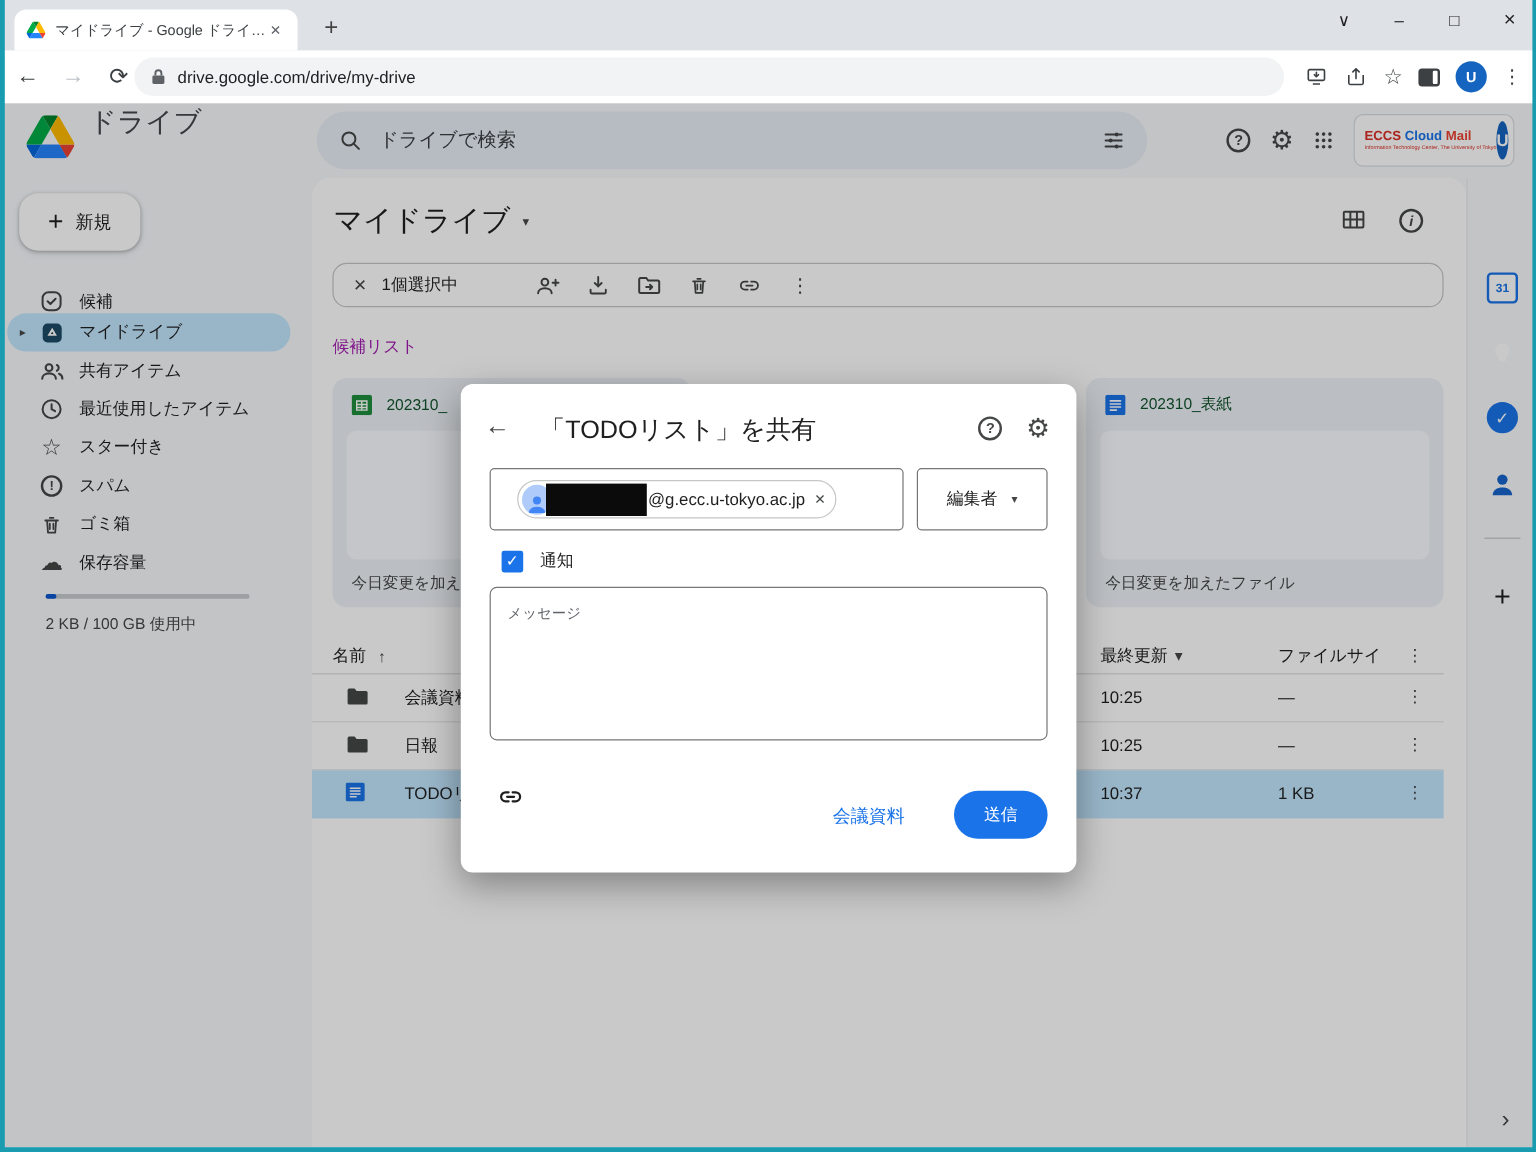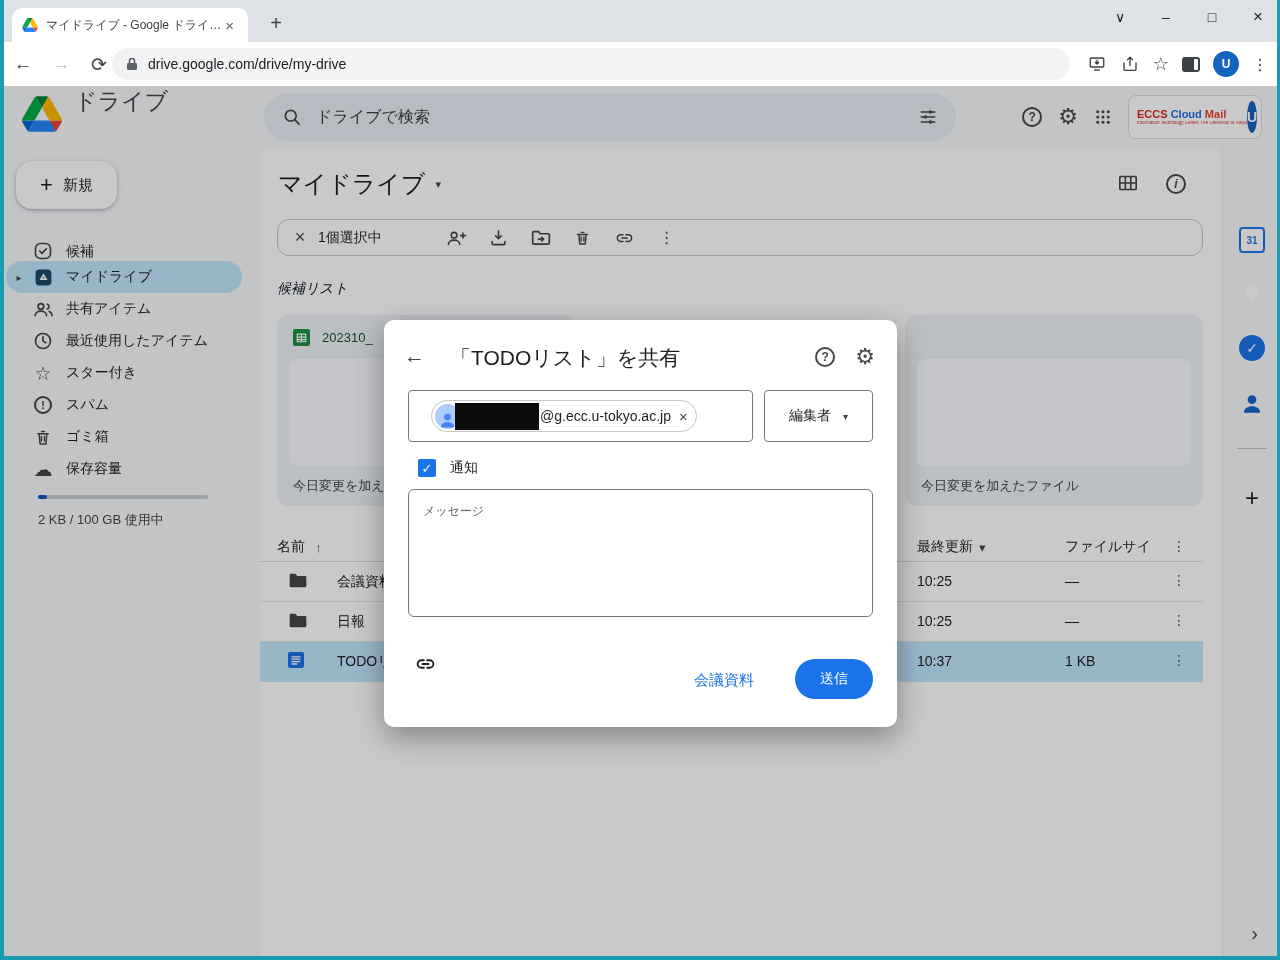--- a/index.html
+++ b/index.html
@@ -68,21 +68,21 @@
   .main-title { position:absolute; left:18px; top:20px; font-size:24px; color:#1f1f1f; display:flex; align-items:center; gap:10px; }
   .main-title .dd { font-size:11px; color:#444746; }
   .view-ics { position:absolute; right:36px; top:26px; display:flex; gap:28px; color:#444746; }
   .info-circ { width:20px; height:20px; border:2px solid #444746; border-radius:50%; font-size:12px; font-weight:bold; color:#444746; display:flex; align-items:center; justify-content:center; font-style:italic; }
 
   .sel-toolbar { position:absolute; left:17px; top:71px; width:926px; height:37px; border:1px solid #c4c7c5; border-radius:12px; display:flex; align-items:center; }
   .sel-x { margin-left:10px; width:24px; text-align:center; font-size:18px; color:#444746; }
   .sel-count { font-size:14px; color:#1f1f1f; margin-left:6px; margin-right:54px; }
   .sel-ic { width:42px; display:flex; justify-content:center; color:#444746; }
 
-  .sugg-label { position:absolute; left:17px; top:132px; font-size:14px; color:#0f172a;font-style:italic; }
+  .sugg-label { position:absolute; left:17px; top:132px; font-size:14px; color:#a21caf; }
 
   .card { position:absolute; top:167px; height:191px; background:#eef3f8; border-radius:12px; }
   .card1 { left:17px; width:299px; }
   .card2 { left:645px; width:298px; }
   .card-head { height:44px; display:flex; align-items:center; padding:0 16px; gap:12px; }
   .card-name { font-size:13px; color:#14532d; }
   .card-preview { position:absolute; left:12px; right:12px; top:44px; bottom:40px; background:#fafcff; border-radius:8px; }
   .card-foot { position:absolute; left:16px; bottom:11px; font-size:13px; color:#444746; white-space:nowrap; }
 
   .list-header { position:absolute; left:0; top:383px; width:943px; height:31px; border-bottom:1px solid #dadce0; font-size:14px; color:#1f1f1f; font-weight:500; }
@@ -404,20 +404,29 @@
                 <path d="M5 6h10v9H5zM5 9.5h10M5 12.5h10M10 6v9" stroke="#fff" stroke-width="1.4" fill="none"></path>
               </svg>
           </span>
           <span class="card-name">202310_</span>
         </div>
         <div class="card-preview"></div>
         <div class="card-foot">今日変更を加えたファイル</div>
       </div>
 
       <div class="card card2">
+        <div class="card-head">
+          <span class="ic">
+            <svg width="17" height="17" viewBox="0 0 20 20">
+                <rect width="20" height="20" rx="2.5" fill="#1a73e8"></rect>
+                <path d="M5 6h10M5 9h10M5 12h10M5 15h6" stroke="#fff" stroke-width="1.6" fill="none" stroke-linecap="round"></path>
+              </svg>
+          </span>
+          <span class="card-name">202310_表紙</span>
+        </div>
         <div class="card-preview"></div>
         <div class="card-foot">今日変更を加えたファイル</div>
       </div>
 
       <div class="list-header">
         <span class="lh-name">
           <span>名前</span>
           <span class="sort-ar">↑</span>
         </span>
         <span class="lh-mod">

